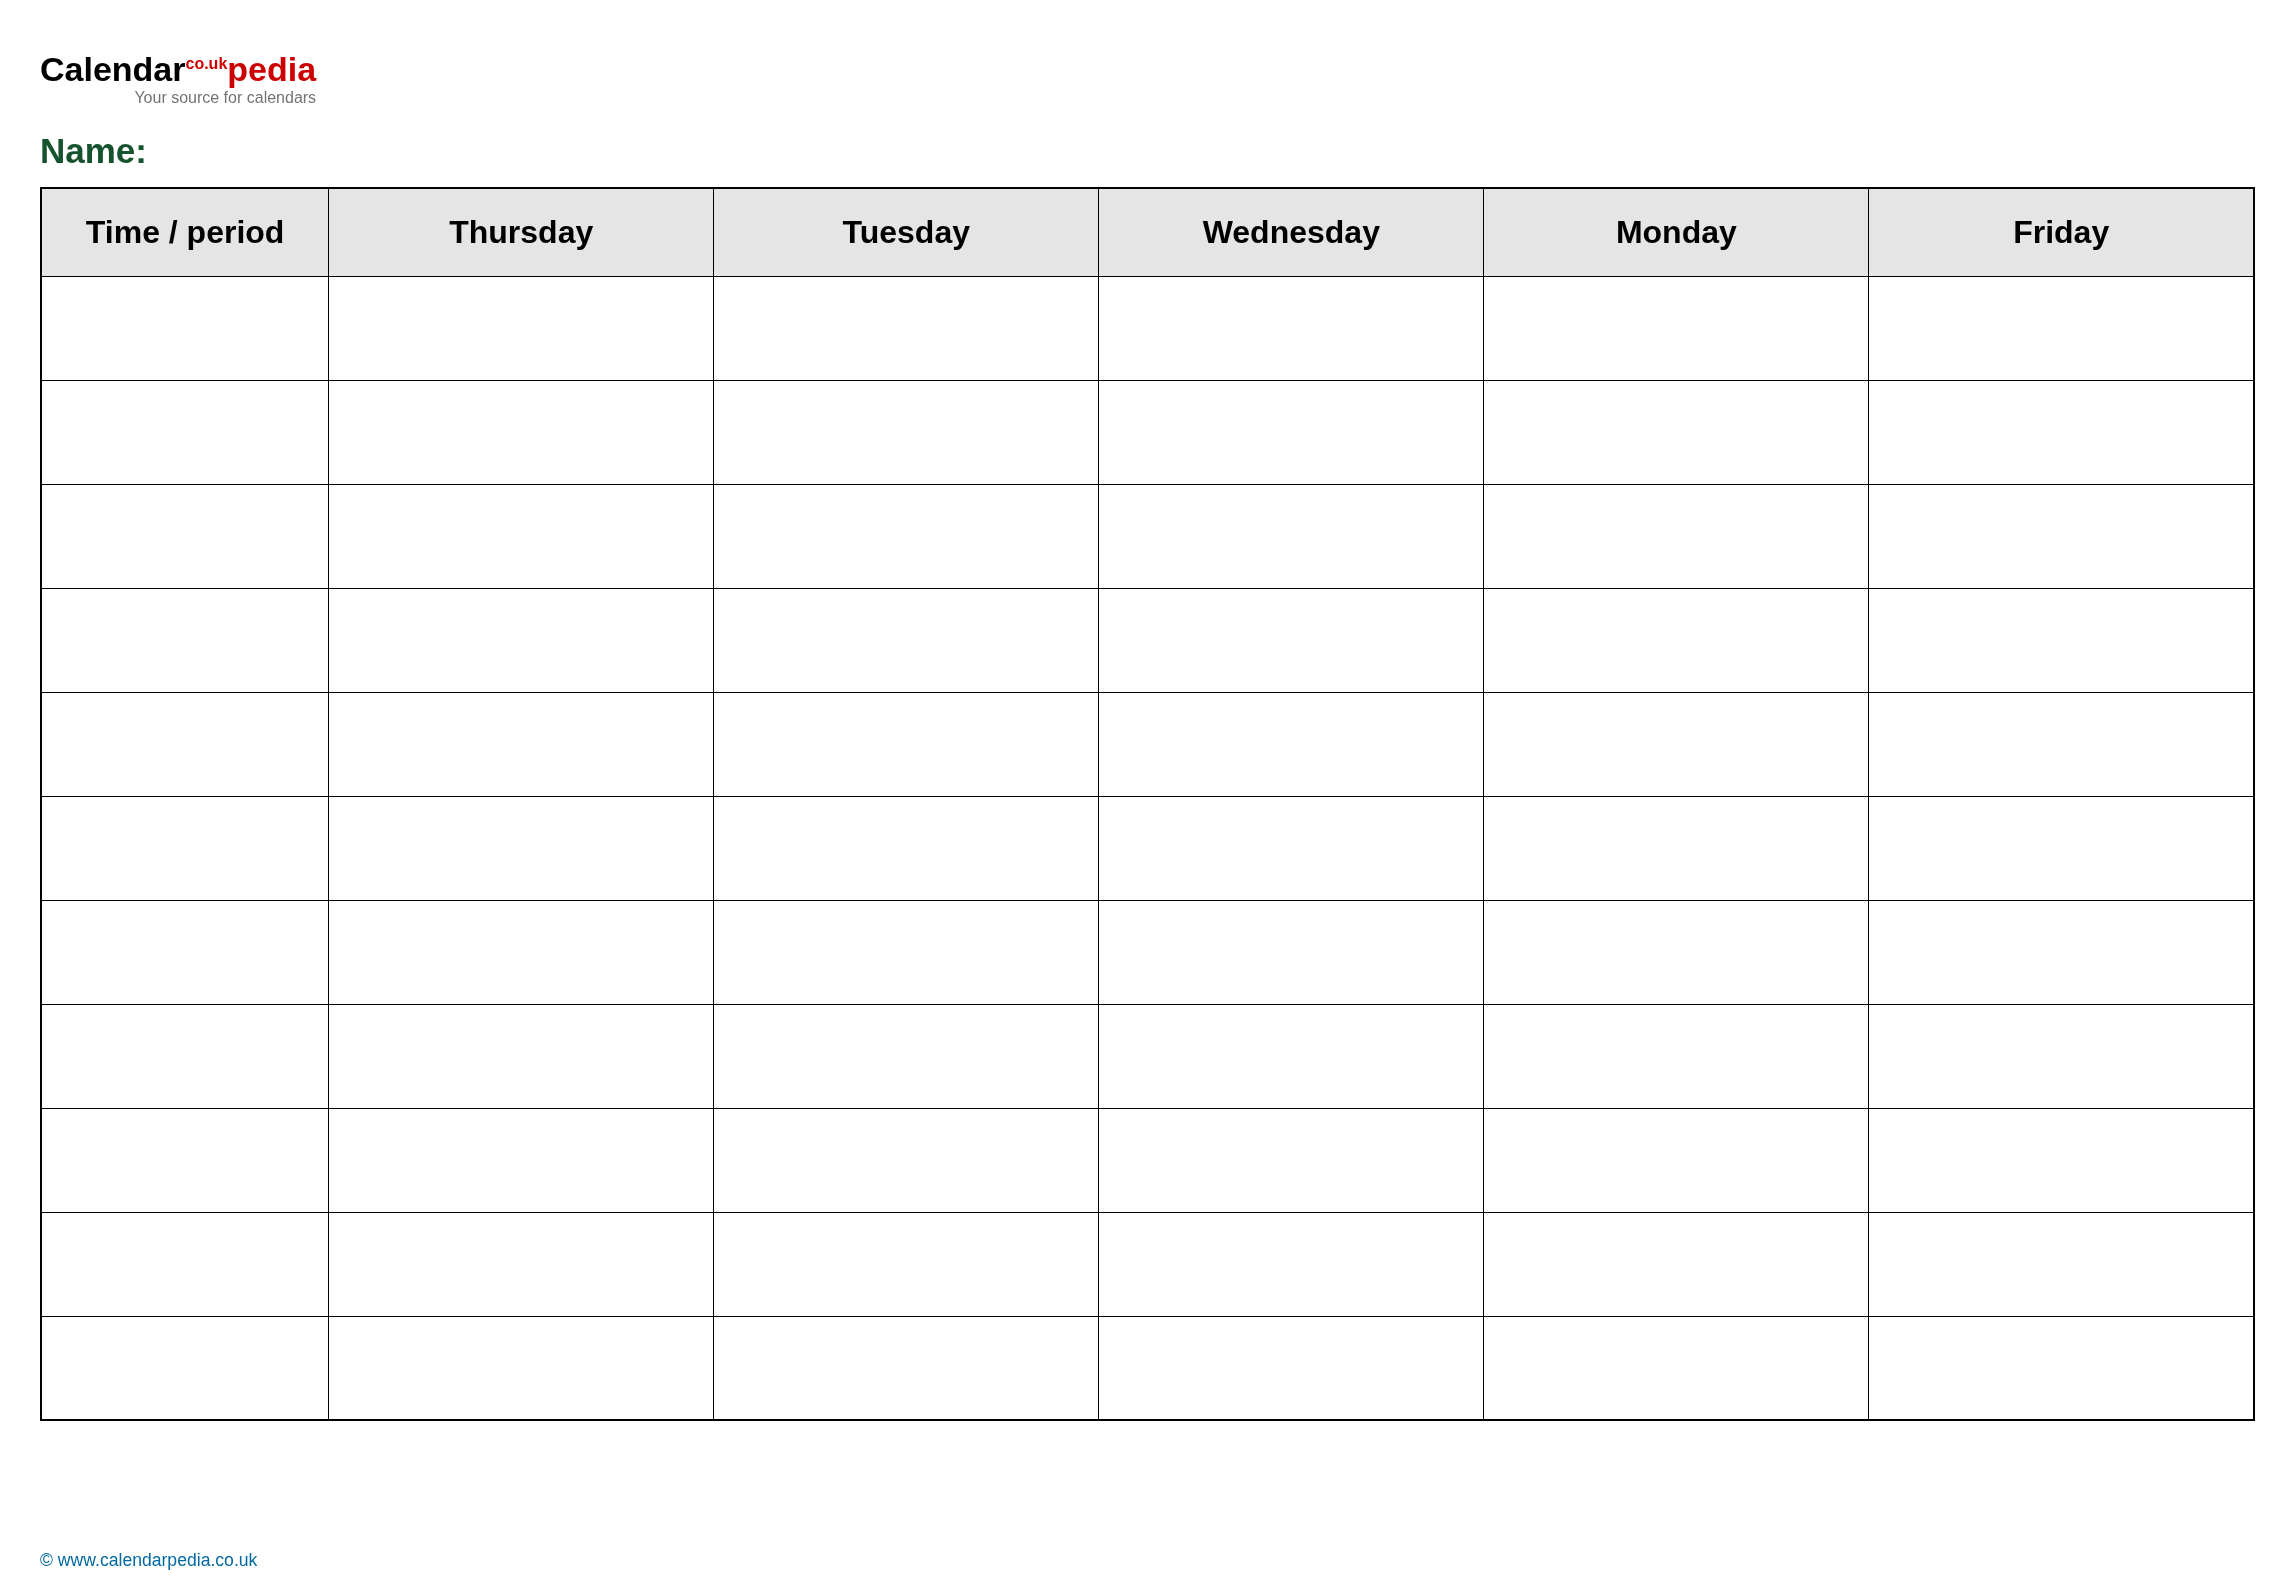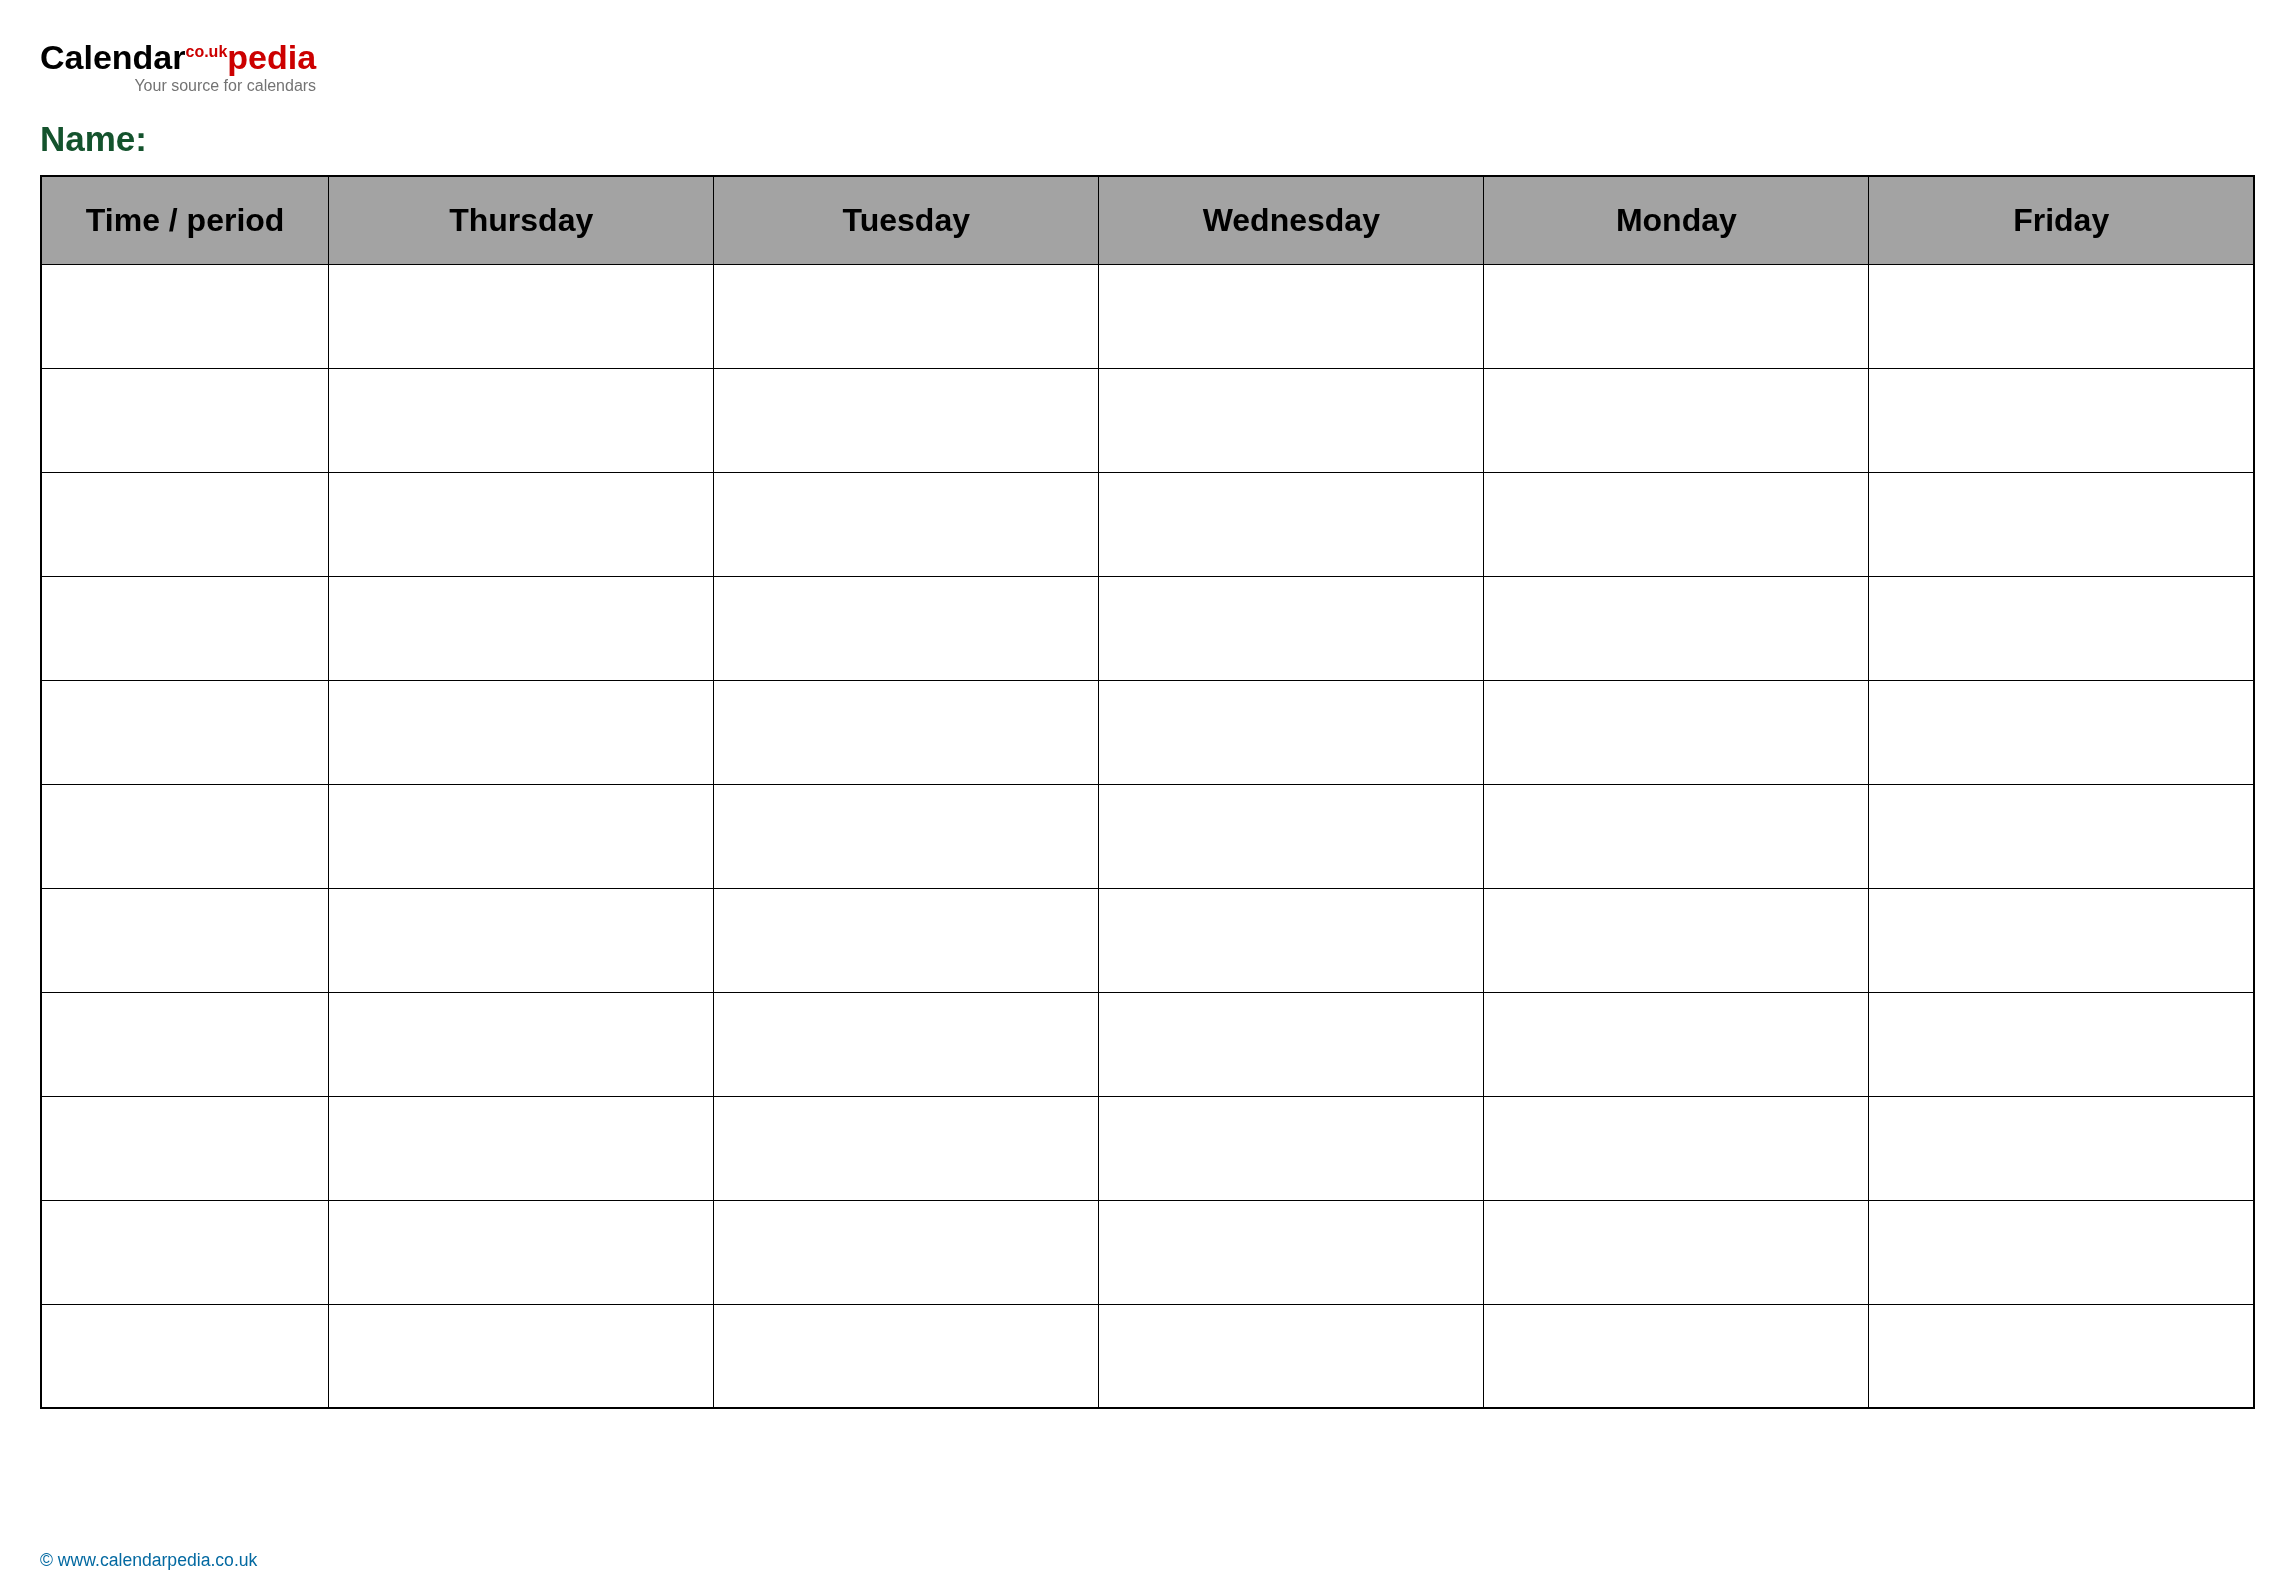--- a/index.html
+++ b/index.html
@@ -36,20 +36,21 @@
       flex-direction: column;
       align-items: flex-end;
       margin-top: 8px;
     }
 
     .logo-text {
       font-size: 34px;
       font-weight: bold;
       color: #000;
       line-height: 1;
+      margin-top: 12px;
     }
 
     .logo-text span.pedia {
       color: #cc0000;
     }
 
     .logo-text span.co {
       font-size: 16px;
       color: #cc0000;
       vertical-align: super;
@@ -78,21 +79,21 @@
     .timetable td {
       border: 1.6px solid #000;
       height: 104px;
       vertical-align: middle;
       text-align: center;
     }
 
     .timetable th {
       font-size: 32px;
       font-weight: bold;
-      background: #a3a3a3;
+      background: #e5e5e5;
       padding: 4px;
       height: 88px;
     }
 
     .timetable td {
       background: #ffffff;
     }
 
     .col-time {
       width: 13%;

